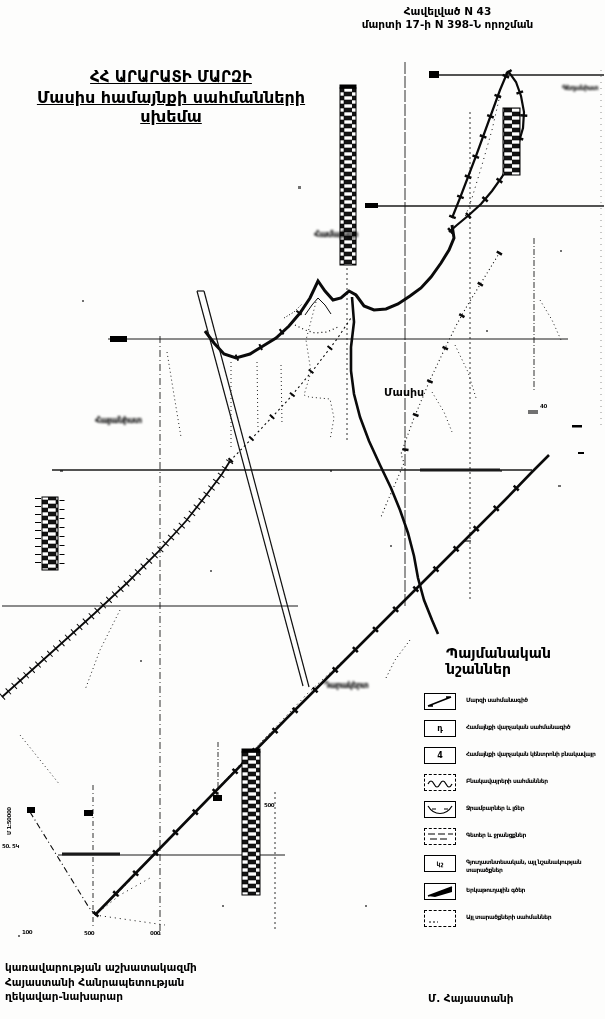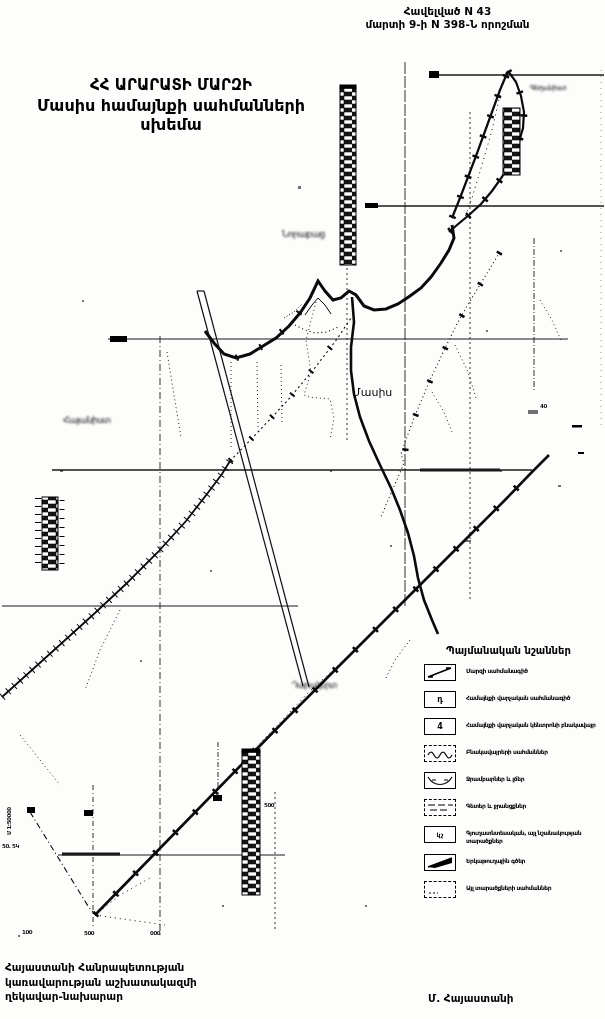--- a/index.html
+++ b/index.html
@@ -11,55 +11,55 @@
   }
   .abs{position:absolute;}
   .b{font-weight:700;}
   .ctr{text-align:center;}
   .blur1{filter:blur(.35px);}
   .blur2{filter:blur(.65px);letter-spacing:-.4px;}
   .blur3{filter:blur(.9px);letter-spacing:-.6px;}
 
   
   #annex{top:5px;left:295px;width:305px;font-size:10.5px;line-height:1.22;}
-  #title{top:76px;left:8px;width:326px;}
+  #title{top:68px;left:8px;width:326px;text-decoration:underline;}
   #title .t1{font-size:15px;}
   #title .t2{font-size:16px;margin-top:2px;}
   #footer{left:5px;top:960px;width:300px;font-size:10.5px;line-height:1.4;}
   #signature{left:428px;top:992px;font-size:10.5px;}
 
   
   #map{left:0;top:55px;width:605px;height:890px;}
 
   
-  .maplab{position:absolute;font-weight:400;color:#050505;white-space:nowrap;}
+  .maplab{position:absolute;font-weight:700;color:#050505;white-space:nowrap;margin-left:32px;}
 
   
   #legend{left:424px;top:645px;width:180px;}
-  #legend .ltitle{font-size:10px;margin:0 0 8px 22px;}
+  #legend .ltitle{font-size:14px;margin:0 0 16px 22px;}
   .lrow{display:flex;align-items:flex-start;margin-bottom:10px;}
   .lsym{
     flex:0 0 30px;width:30px;height:15px;border:1px solid #000;
     margin-right:10px;display:flex;align-items:center;justify-content:center;
     font-size:8px;font-weight:700;line-height:1;background:#fff;
   }
   .lsym.dashed{border-style:dashed;}
   .lsym svg{display:block;}
   .llab{font-size:6px;font-weight:700;line-height:1.25;padding-top:3px;max-width:136px;}
 
   
   .gmark{position:absolute;font-size:5.5px;font-weight:700;color:#111;}
   .rot{transform:rotate(-90deg);transform-origin:left top;}
 </style>
 </head>
 <body>
 
 <div class="abs ctr b blur1" id="annex">
   <div>Հավելված N 43</div>
-  <div>մարտի 9-ի N 398-Ն որոշման</div>
+  <div>մարտի 17-ի N 398-Ն որոշման</div>
 </div>
 
 <div class="abs ctr b" id="title">
   <div class="t1">ՀՀ ԱՐԱՐԱՏԻ ՄԱՐԶԻ</div>
   <div class="t2">Մասիս համայնքի սահմանների սխեմա</div>
 </div>
 
 <svg id="map" class="abs" viewBox="0 55 605 890">
   <defs>
     <pattern id="ladder" width="16" height="8" patternUnits="userSpaceOnUse">
@@ -189,21 +189,21 @@
       <rect x="558" y="485" width="3" height="2"></rect>
     <rect x="365" y="905" width="2" height="2"></rect>
       <rect x="222" y="905" width="2" height="2"></rect>
     <rect x="18" y="935" width="2" height="2"></rect>
       <rect x="528" y="410" width="10" height="4"></rect>
   </g>
 </svg>
 
 <div class="maplab blur1" style="left:352px;top:386px;font-size:11px;">Մասիս</div>
 <div class="maplab blur3" style="left:63px;top:415px;font-size:9px;">Հայանիստ</div>
-<div class="maplab blur3" style="left:282px;top:229px;font-size:9px;">Նորաբաց</div>
+<div class="maplab blur3" style="left:282px;top:229px;font-size:9px;">Համայնքի</div>
 <div class="maplab blur3" style="left:292px;top:681px;font-size:8px;">Դարակերտ</div>
 <div class="maplab blur3" style="left:530px;top:84px;font-size:7px;">Գեղանիստ</div>
 
 <span class="gmark blur2" style="left:22px;top:929px;">100</span>
 <span class="gmark blur2" style="left:84px;top:930px;">500</span>
 <span class="gmark blur2" style="left:150px;top:930px;">000</span>
 <span class="gmark blur2" style="left:264px;top:802px;">500</span>
 <span class="gmark blur2" style="left:540px;top:403px;">40</span>
 <span class="gmark blur2" style="left:2px;top:843px;">50. 5Կ</span>
 <span class="gmark blur2 rot" style="left:6px;top:835px;">Մ 1:50000</span>
@@ -282,17 +282,17 @@
     <span class="lsym dashed">
       <svg width="28" height="13" viewBox="0 0 28 13">
           <path d="M3 10 H12" stroke="#000" stroke-width="1" stroke-dasharray="2 2" fill="none"></path>
         </svg>
     </span>
     <span class="llab blur2">Այլ տարածքների սահմաններ</span>
   </div>
 </div>
 
 <div class="abs b blur1" id="footer">
+  <div>կառավարության աշխատակազմի</div>
   <div>Հայաստանի Հանրապետության</div>
-  <div>կառավարության աշխատակազմի</div>
   <div>ղեկավար-նախարար</div>
 </div>
 <div class="abs b blur1" id="signature">Մ. Հայաստանի</div>
 
 </body></html>

